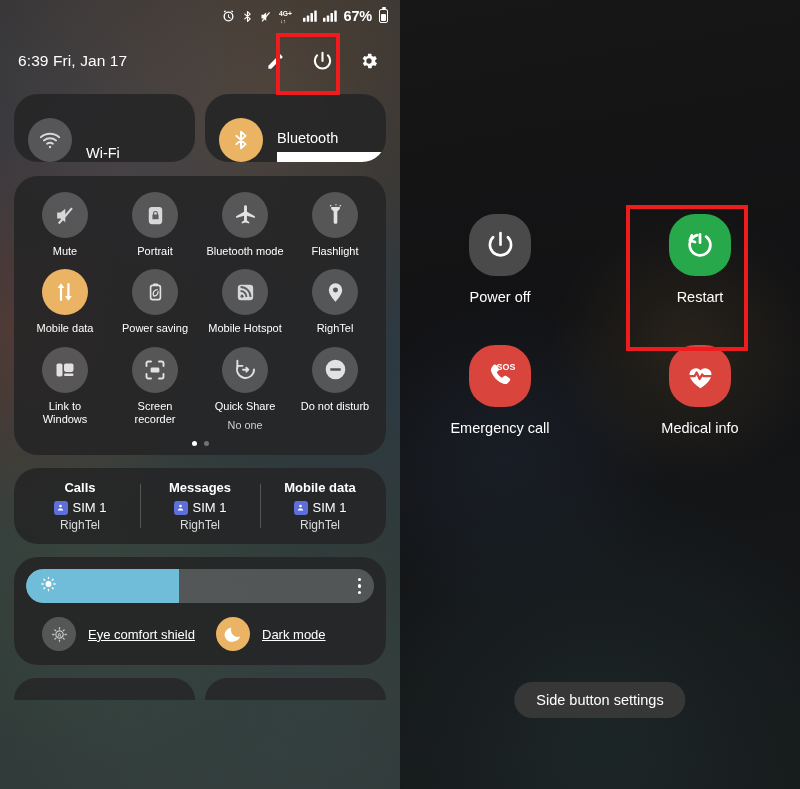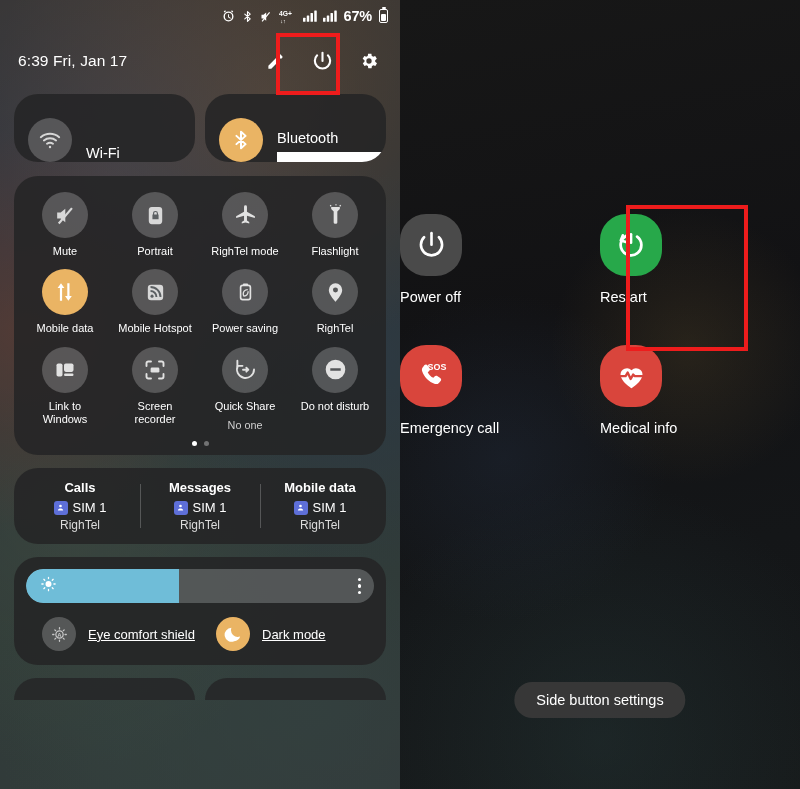--- a/index.html
+++ b/index.html
@@ -153,21 +153,21 @@
     background:
       radial-gradient(circle at 72% 44%, rgba(90,72,40,0.30) 0%, rgba(90,72,40,0) 26%),
       radial-gradient(circle at 26% 58%, rgba(40,55,80,0.28) 0%, rgba(40,55,80,0) 30%),
       radial-gradient(circle at 50% 94%, rgba(45,70,70,0.30) 0%, rgba(45,70,70,0) 34%),
       linear-gradient(170deg, #171717 0%, #121214 40%, #141618 70%, #16191a 100%);
   }
   .pm-grid {
     position: absolute; left: 0; right: 0; top: 214px;
     display: grid; grid-template-columns: 1fr 1fr; row-gap: 40px;
   }
-  .pm-item { display: flex; flex-direction: column; gap: 13px; }
+  .pm-item { display: flex; flex-direction: column; align-items: center; gap: 13px; }
   .squircle {
     width: 62px; height: 62px;
     border-radius: 42% 42% 42% 42% / 42% 42% 42% 42%;
     display: flex; align-items: center; justify-content: center;
   }
   .pm-label { color: #fff; font-size: 14.5px; font-weight: 400; }
   .restart-hl {
     position: absolute; left: 626px; top: 205px; width: 122px; height: 146px;
     border: 4px solid #ee1c1c; z-index: 40; pointer-events: none;
   }
@@ -293,21 +293,21 @@
             </span>
             <span class="tile-label">Portrait</span>
           </div>
 
           <div class="tile">
             <span class="circ-lg circ-off">
               <svg width="25" height="25" viewBox="0 0 24 24" fill="#e2e2e2">
                 <path d="M21 14.5v-1.8l-7.6-4.4V3.6a1.4 1.4 0 10-2.8 0v4.7L3 12.7v1.8l7.6-2.3v4.6l-2.2 1.5v1.4L12 18.8l3.6.9v-1.4l-2.2-1.5v-4.6z"></path>
               </svg>
             </span>
-            <span class="tile-label">RighTel mode</span>
+            <span class="tile-label">Bluetooth mode</span>
           </div>
 
           <div class="tile">
             <span class="circ-lg circ-off">
               <svg width="23" height="23" viewBox="0 0 24 24" fill="#e2e2e2">
                 <path d="M7.5 3.2h9v2.1l-2.6 2.6v11.4a1.4 1.4 0 01-1.4 1.4h-1a1.4 1.4 0 01-1.4-1.4V7.9L7.5 5.3z"></path>
                 <path d="M6 1.4l1.1-.7.9 1.5-1.1.7zM17.9 1.4l-1.1-.7-.9 1.5 1.1.7zM12 0h1v1.6h-1z"></path>
               </svg>
             </span>
             <span class="tile-label">Flashlight</span>
@@ -318,38 +318,38 @@
               <svg width="24" height="24" viewBox="0 0 24 24" fill="#fff">
                 <path d="M8.6 3.3L5.2 8.1h2.3v12.6h2.2V8.1h2.3z" transform="translate(-0.6,0) scale(1,1)"></path>
                 <path d="M15.4 20.7l3.4-4.8h-2.3V3.3h-2.2v12.6h-2.3z"></path>
               </svg>
             </span>
             <span class="tile-label">Mobile data</span>
           </div>
 
           <div class="tile">
             <span class="circ-lg circ-off">
+              <svg width="21" height="24" viewBox="0 0 24 24" fill="none" stroke="#e2e2e2" stroke-width="1.9">
+                <rect x="6.4" y="4.5" width="11.2" height="16.2" rx="2.4"></rect>
+                <path d="M10 3.3h4" stroke-linecap="round"></path>
+                <path d="M14.6 9.3c-3.4.2-5.2 2.3-5.2 4.9 0 1 .4 1.9 1 2.6 2.9-.4 4.6-2.8 4.6-5.6" stroke-width="1.5" stroke-linejoin="round"></path>
+              </svg>
+            </span>
+            <span class="tile-label">Power saving</span>
+          </div>
+
+          <div class="tile">
+            <span class="circ-lg circ-off">
               <svg width="23" height="23" viewBox="0 0 24 24" fill="#d8d8d8">
                 <rect x="4" y="4" width="16" height="16" rx="3.4"></rect>
                 <circle cx="8.4" cy="15.8" r="1.6" fill="#5b5f62"></circle>
                 <path d="M6.8 11.4a5.2 5.2 0 015.2 5.2h2a7.2 7.2 0 00-7.2-7.2zM6.8 7.2a9.4 9.4 0 019.4 9.4h2a11.4 11.4 0 00-11.4-11.4z" fill="#5b5f62"></path>
               </svg>
             </span>
             <span class="tile-label">Mobile Hotspot</span>
-          </div>
-
-          <div class="tile">
-            <span class="circ-lg circ-off">
-              <svg width="21" height="24" viewBox="0 0 24 24" fill="none" stroke="#e2e2e2" stroke-width="1.9">
-                <rect x="6.4" y="4.5" width="11.2" height="16.2" rx="2.4"></rect>
-                <path d="M10 3.3h4" stroke-linecap="round"></path>
-                <path d="M14.6 9.3c-3.4.2-5.2 2.3-5.2 4.9 0 1 .4 1.9 1 2.6 2.9-.4 4.6-2.8 4.6-5.6" stroke-width="1.5" stroke-linejoin="round"></path>
-              </svg>
-            </span>
-            <span class="tile-label">Power saving</span>
           </div>
 
           <div class="tile">
             <span class="circ-lg circ-off">
               <svg width="23" height="23" viewBox="0 0 24 24" fill="#e2e2e2">
                 <path d="M12 2.4a7 7 0 00-7 7c0 5.1 7 12.2 7 12.2s7-7.1 7-12.2a7 7 0 00-7-7zm0 9.6a2.6 2.6 0 110-5.2 2.6 2.6 0 010 5.2z"></path>
               </svg>
             </span>
             <span class="tile-label">RighTel</span>
           </div>

